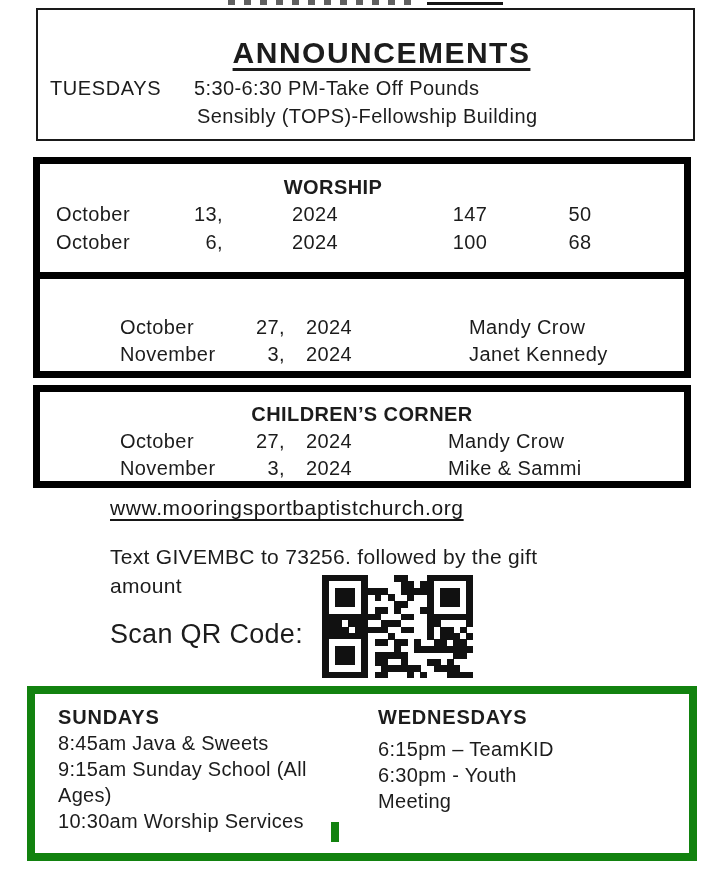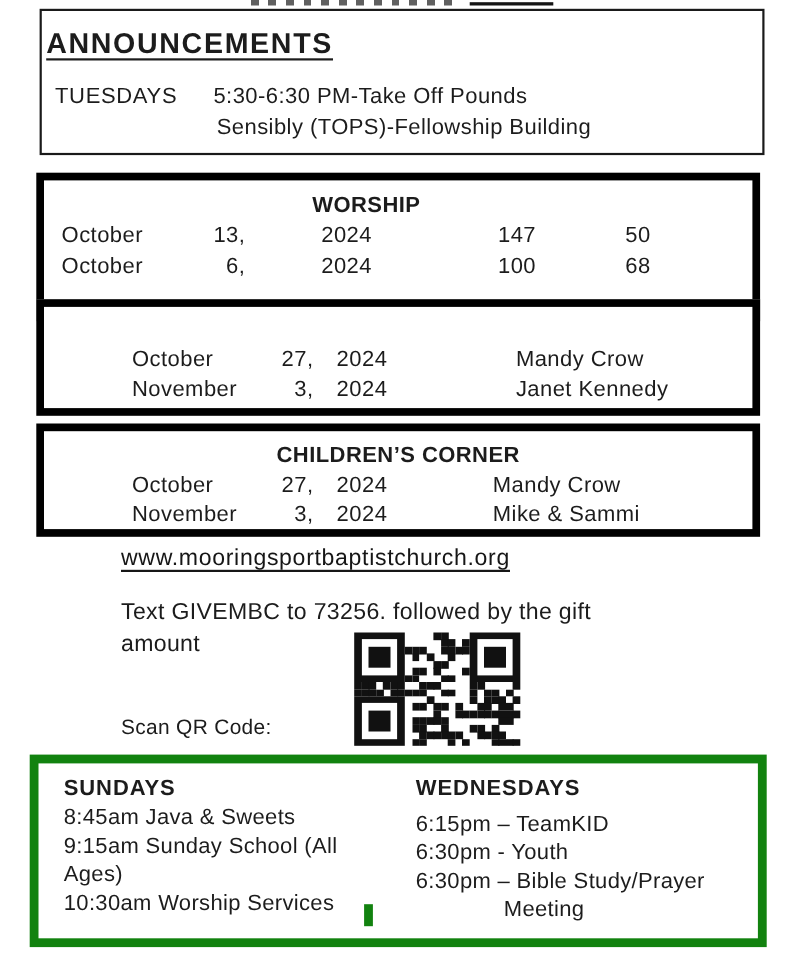--- a/index.html
+++ b/index.html
@@ -9,22 +9,22 @@
   }
 
   
   .frag-marks { position:absolute; left:228px; top:0; width:192px; height:5px;
     background:repeating-linear-gradient(90deg,#2b2b2b 0 7px, transparent 7px 16px); opacity:.75; }
   .frag-underline { position:absolute; left:427px; top:2px; width:76px; height:3px; background:#151515; }
 
   
   .ann-box { position:absolute; left:36px; top:8px; width:659px; height:133px;
     border:2px solid #1a1a1a; box-sizing:border-box; }
-  .ann-title { position:absolute; left:0; top:10px; width:100%; margin:4px; text-align:left;
-    font-size:26px; font-weight:600; letter-spacing:1.5px;
+  .ann-title { position:absolute; left:0; top:10px; width:100%; margin:16px; text-align:center;
+    font-size:30px; font-weight:600; letter-spacing:1.5px;
     text-decoration:underline; text-underline-offset:5px; }
   .ann-day { position:absolute; left:12px; top:67px; font-size:20px; letter-spacing:.6px; }
   .ann-l1  { position:absolute; left:156px; top:67px; font-size:20px; letter-spacing:.4px; }
   .ann-l2  { position:absolute; left:159px; top:95px; font-size:20px; letter-spacing:.4px; }
 
   
   .thick-box { position:absolute; left:33px; width:658px; border:7px solid #000;
     box-sizing:border-box; background:#fff; }
   .att-box   { top:157px; height:135px; }
   .nur-box   { top:272px; height:106px; }
@@ -33,21 +33,21 @@
   .ctr { transform:translateX(-50%); }
   .day-cell { text-align:right; }
 
   .box-title { font-weight:600; letter-spacing:.8px; }
 
   
   .site-link { position:absolute; left:110px; top:496px; font-size:21px; letter-spacing:.6px;
     color:#161616; text-decoration:underline; text-underline-offset:4px; }
   .give-l1 { position:absolute; left:110px; top:545px; font-size:21px; letter-spacing:.3px; }
   .give-l2 { position:absolute; left:110px; top:574px; font-size:21px; letter-spacing:.3px; }
-  .scan-label { position:absolute; left:110px; top:619px; font-size:19px; letter-spacing:.3px;margin-top:32px; }
+  .scan-label { position:absolute; left:110px; top:619px; font-size:27px; letter-spacing:.3px; }
 
   .qr { position:absolute; left:322px; top:575px; width:151px; height:103px; background:#fff; }
 
   
   .sched-box { position:absolute; left:27px; top:686px; width:670px; height:175px;
     box-sizing:border-box; border-style:solid; border-width:8px; background:#fff; }
   .col { position:absolute; top:10px; font-size:20px; letter-spacing:.3px; }
   .col-sun { left:23px; }
   .col-wed { left:343px; }
   .col .line { line-height:26px; white-space:nowrap; }
@@ -250,19 +250,18 @@
       <div class="line box-title">SUNDAYS</div>
       <div class="line">8:45am Java &amp; Sweets</div>
       <div class="line">9:15am Sunday School (All</div>
       <div class="line">Ages)</div>
       <div class="line">10:30am Worship Services</div>
     </div>
     <div class="col col-wed">
       <div class="line box-title">WEDNESDAYS</div>
       <div class="line">6:15pm – TeamKID</div>
       <div class="line">6:30pm - Youth</div>
-      <div class="line">6:30pm – Bible Study/Prayer</div>
       <div class="line">Meeting</div>
     </div>
   </section>
   <div class="cursor-mark" style="background: rgb(18, 130, 15);"></div>
 
 </div>
 
 </body></html>

